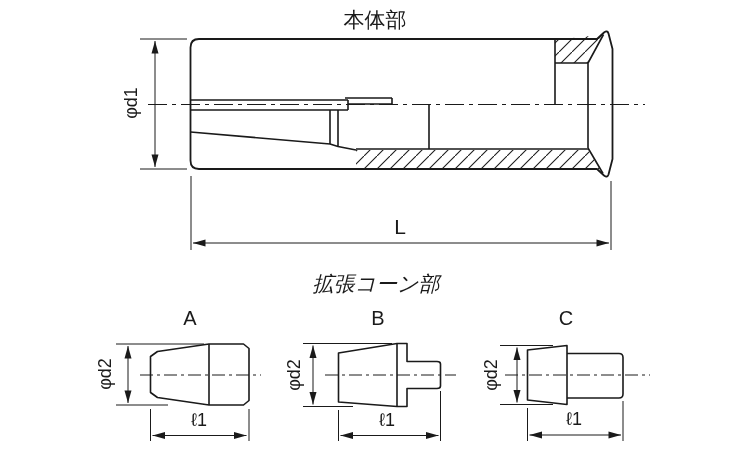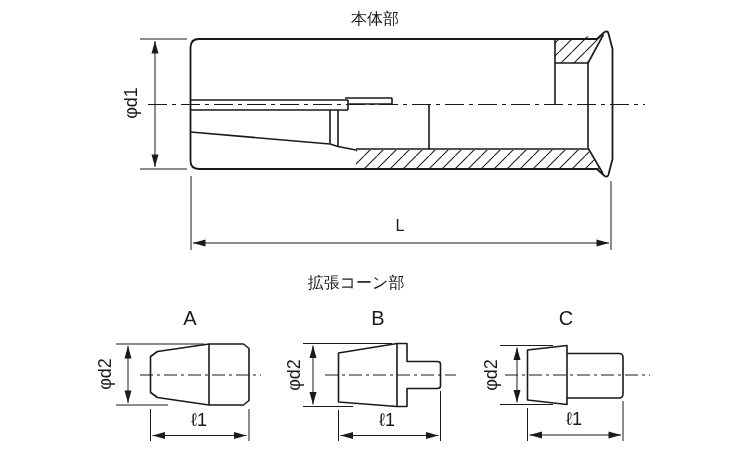--- a/index.html
+++ b/index.html
@@ -14,21 +14,21 @@
   .canvas svg{position:absolute;left:0;top:0;}
   .lbl{
     position:absolute;
     transform:translate(-50%,-50%);
     white-space:nowrap;
     color:#1a1a1a;
     line-height:1;
     user-select:none;
   }
   .lbl.rot{transform:translate(-50%,-50%) rotate(-90deg);}
-  .t19{font-size:16px;}
+  .t19{font-size:21px;}
   .t20{font-size:20px;}
   .t18{font-size:18px;}
 </style>
 </head>
 <body>
 
 <div class="canvas">
 
   <svg width="750" height="450" viewBox="0 0 750 450">
     <defs>
@@ -123,21 +123,21 @@
       </g>
     </g>
   </svg>
 
   <div class="lbl t19" style="left:375px;top:19px;">本体部</div>
 
   <div class="lbl rot t18" style="left:131px;top:103px;">φd1</div>
 
   <div class="lbl t19" style="left:400px;top:226px;">L</div>
 
-  <div class="lbl t19" style="left:356px;top:283px;">拡張コーン部</div>
+  <div class="lbl t19" style="left:376px;top:283px;font-style:italic;">拡張コーン部</div>
 
   <div class="lbl t20" style="left:190px;top:318px;">A</div>
   <div class="lbl rot t18" style="left:105px;top:374px;">φd2</div>
   <div class="lbl t18" style="left:199px;top:420px;">ℓ1</div>
 
   <div class="lbl t20" style="left:378px;top:318px;">B</div>
   <div class="lbl rot t18" style="left:294px;top:375px;">φd2</div>
   <div class="lbl t18" style="left:387px;top:420px;">ℓ1</div>
 
   <div class="lbl t20" style="left:566px;top:318px;">C</div>

